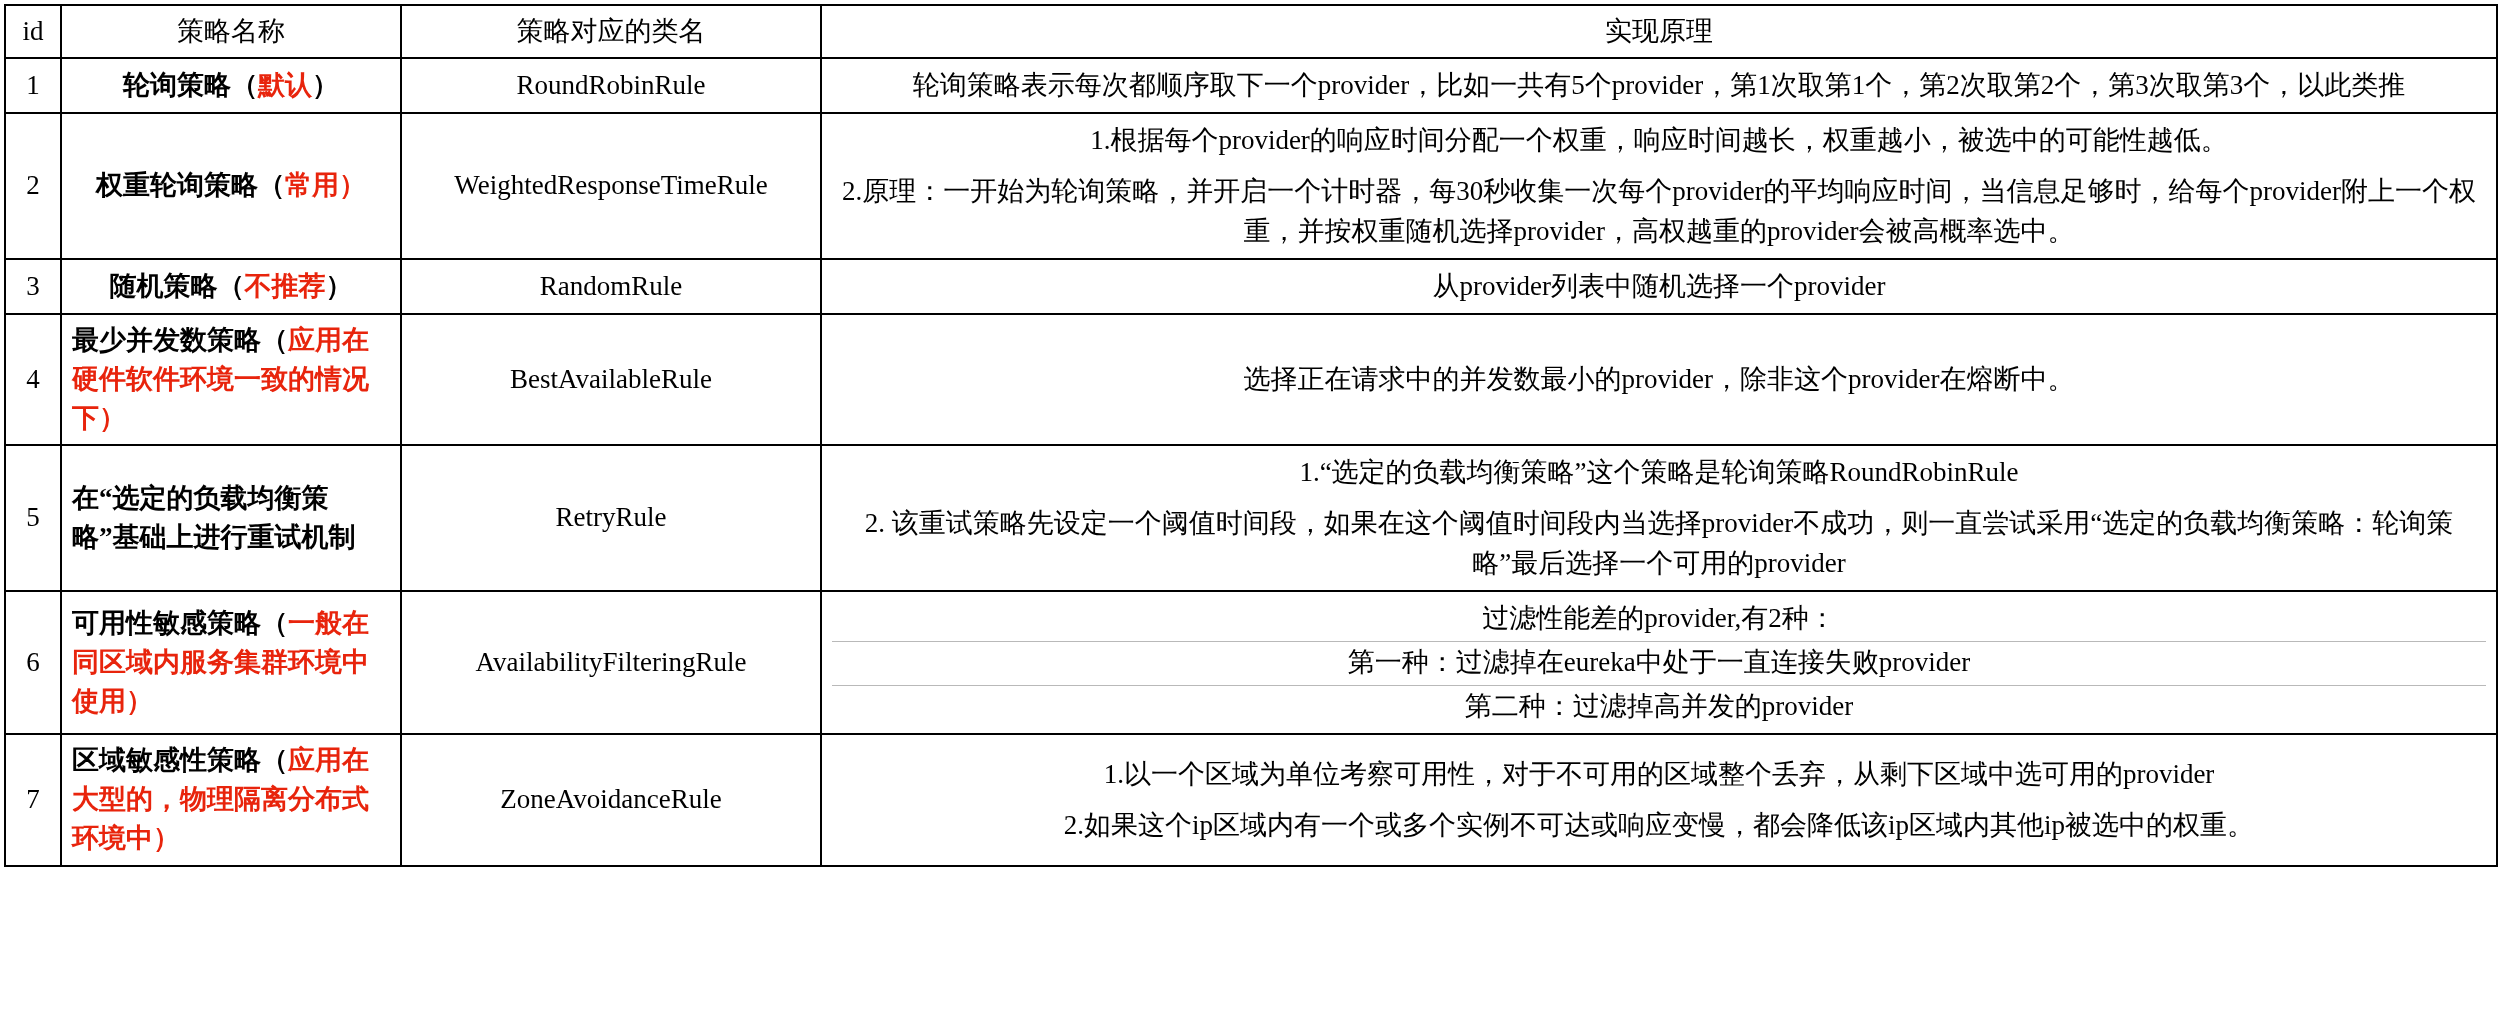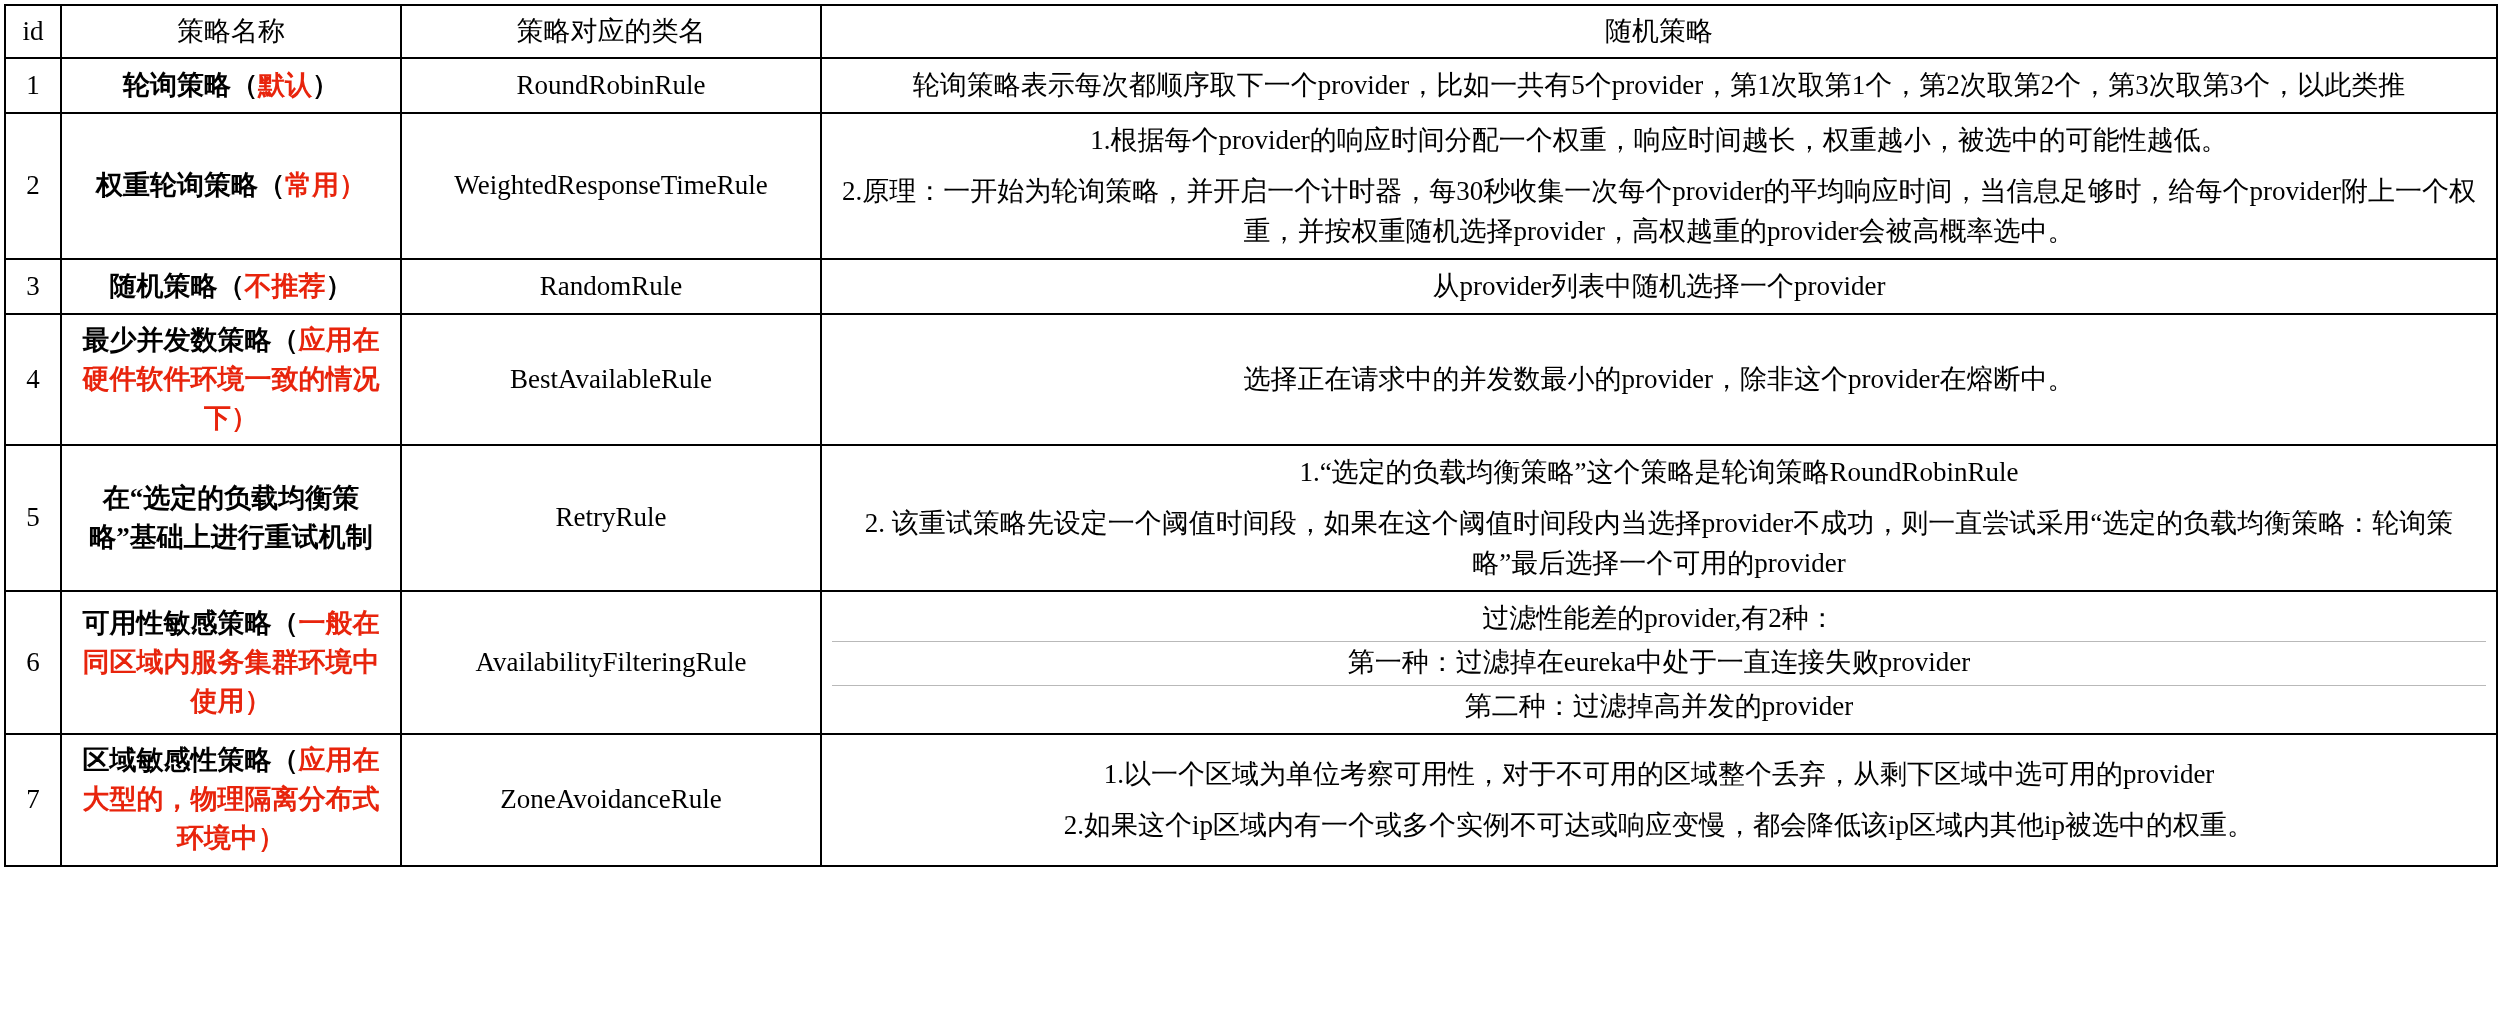--- a/index.html
+++ b/index.html
@@ -42,21 +42,21 @@
   thead td {
     text-align: center;
     font-size: 28px;
     padding: 8px 10px;
   }
   td.id {
     text-align: center;
     font-size: 27px;
   }
   td.name {
-    text-align: center;
+    text-align: left;
     font-size: 27px;
     line-height: 1.5;
   }
   td.name.centered {
     text-align: center;
   }
   td.cls {
     text-align: center;
     font-size: 28px;
     margin-top: 32px;
@@ -97,21 +97,21 @@
       <col class="c-id">
       <col class="c-name">
       <col class="c-class">
       <col class="c-desc">
     </colgroup>
     <thead>
       <tr>
         <td>id</td>
         <td>策略名称</td>
         <td>策略对应的类名</td>
-        <td>随机策略</td>
+        <td>实现原理</td>
       </tr>
     </thead>
     <tbody>
 
       <tr>
         <td class="id">1</td>
         <td class="name centered">
           <span class="nm-line"><span>轮询策略（</span><span class="red">默认</span><span>）</span></span>
         </td>
         <td class="cls">RoundRobinRule</td>

